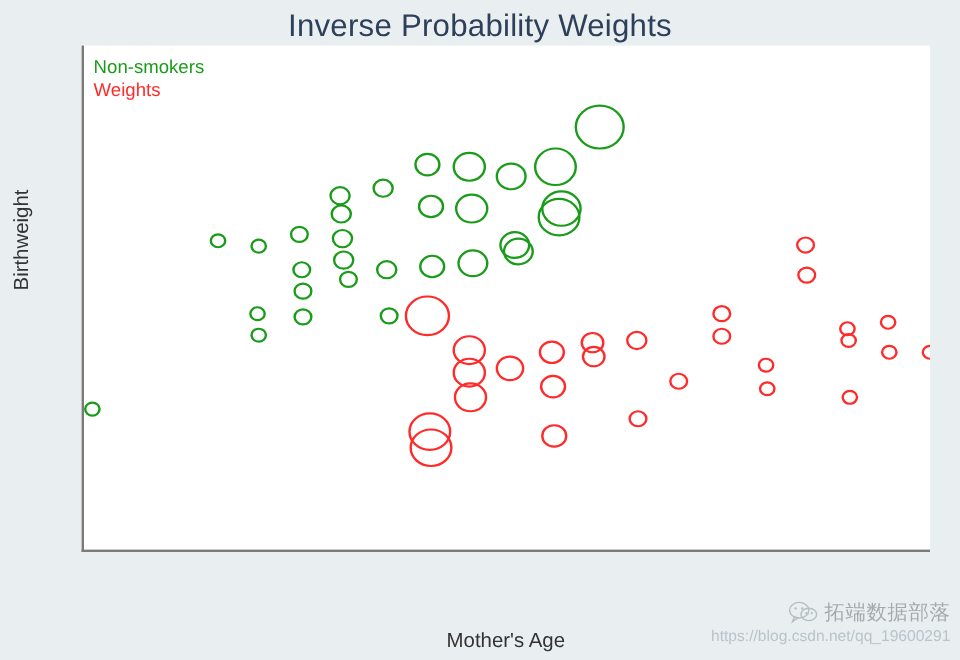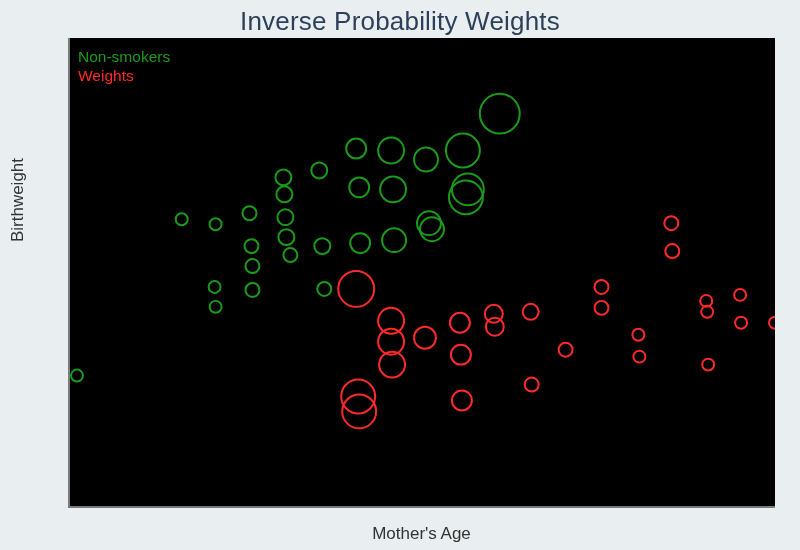--- a/index.html
+++ b/index.html
@@ -32,22 +32,22 @@
     color: #2e3f59;
     letter-spacing: 0.2px;
     white-space: nowrap;
   }
 
   #plot-area {
     position: absolute;
     left: 68px;
     top: 38px;
     width: 707px;
-    height: 470px;
-    background: #000000;
+    height: 422px;
+    background: #ffffff;
     border-left: 2px solid #7a7a7a;
     border-bottom: 2px solid #7a7a7a;
     box-sizing: border-box;
   }
 
   #plot-svg {
     position: absolute;
     left: 0;
     top: 0;
     width: 100%;
@@ -206,14 +206,29 @@
       <div class="legend-entry legend-nonsmokers">Non-smokers</div>
       <div class="legend-entry legend-smokers">Weights</div>
     </div>
 
   </div>
 
   <div id="ylabel">Birthweight</div>
 
   <div id="xlabel">Mother's Age</div>
 
+  <div id="watermark">
+    <div id="wm-brand-row">
+      <svg width="26" height="20" viewBox="0 0 26 20">
+        <ellipse cx="9" cy="8.5" rx="8" ry="6.5" fill="none" stroke="#6f7b82" stroke-width="1.2"></ellipse>
+        <path d="M5 14 L3.5 18 L7.5 15.2 Z" fill="none" stroke="#6f7b82" stroke-width="1.2"></path>
+        <circle cx="6" cy="7" r="1" fill="#6f7b82"></circle>
+        <circle cx="11.5" cy="7" r="1" fill="#6f7b82"></circle>
+        <ellipse cx="17" cy="12" rx="6.5" ry="5.2" fill="none" stroke="#6f7b82" stroke-width="1.2"></ellipse>
+        <circle cx="15" cy="11" r="0.9" fill="#6f7b82"></circle>
+        <circle cx="19.5" cy="11" r="0.9" fill="#6f7b82"></circle>
+      </svg>
+      <span id="wm-brand-text">拓端数据部落</span>
+    </div>
+    <div id="wm-url">https://blog.csdn.net/qq_19600291</div>
+  </div>
 
 </div>
 
 </body></html>

